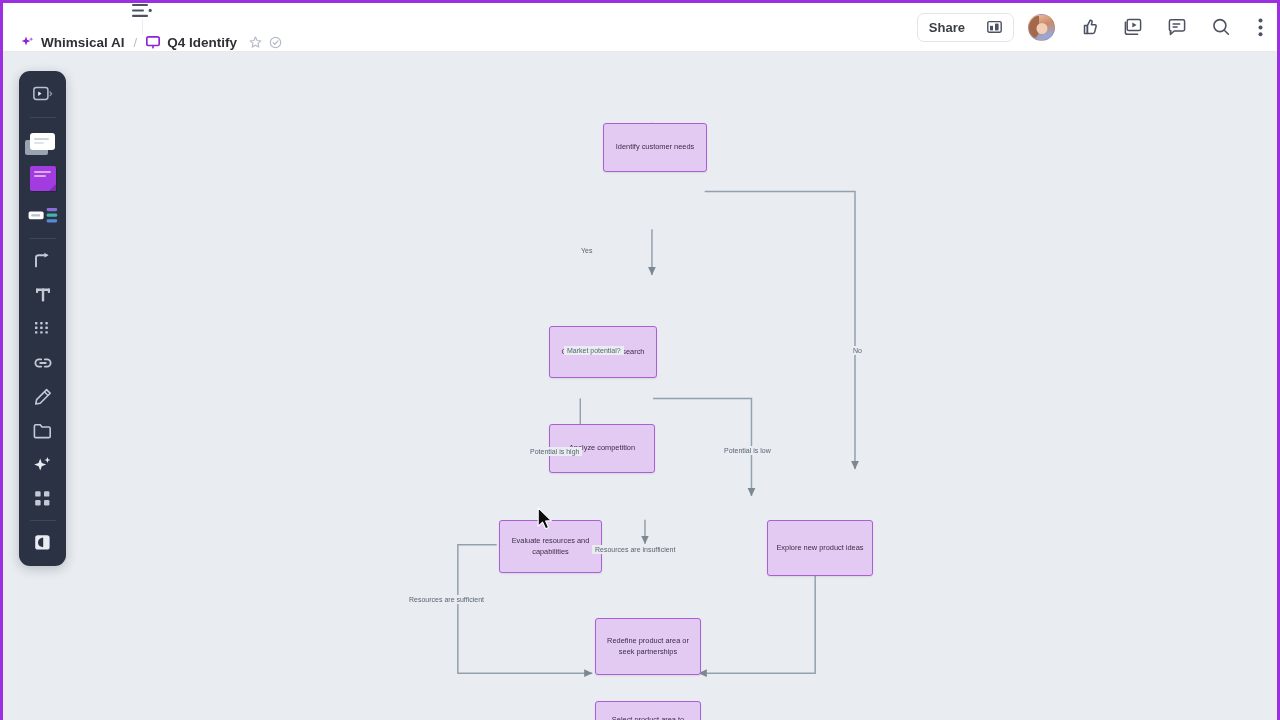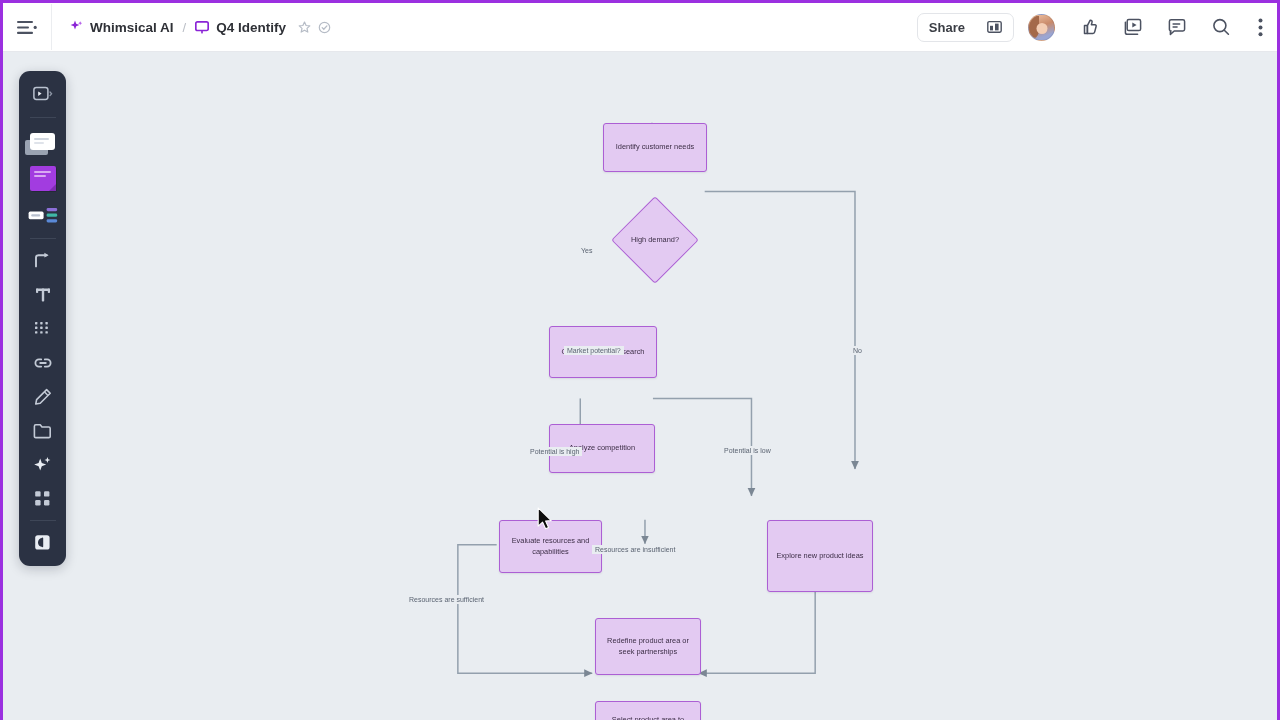--- a/index.html
+++ b/index.html
@@ -17,21 +17,21 @@
   }
 
   
   .topbar {
     position: absolute; top: 0; left: 0; right: 0; height: 49px;
     background: #ffffff;
     display: flex; align-items: center;
     border-bottom: 1px solid #e6e8ec;
     z-index: 20;
   }
-  .tb-left { display: flex; align-items: center; height: 100%; }
+  .tb-left { display: flex; align-items: center; height: 100%; flex-direction: column; }
   .menu-toggle {
     width: 48px; height: 46px; display: flex; align-items: center;
     justify-content: center; cursor: pointer;
   }
   .tb-divider { width: 1px; height: 46px; background: #ebedf0; }
 
   .breadcrumb {
     display: flex; align-items: center; gap: 7px;
     padding-left: 18px; height: 100%;
   }
@@ -292,38 +292,34 @@
         <path d="M816,473 L816,624 L699,624"></path>
       </g>
     </svg>
 
     <div class="flow">
 
       <div class="node" style="left:600px; top:71px; width:104px; height:49px;">
         <span>Identify customer needs</span>
       </div>
 
-      <div class="node diamond" style="left:601px; top:146px; width:102px; height:85px;">
-        <div class="diamond-shape" style="width:62px;height:62px;left:20px;top:11px;"></div>
-        <div class="diamond-label">High demand?</div>
-      </div>
 
       <div class="node" style="left:546px; top:274px; width:108px; height:52px;">
         <span>Conduct market research</span>
       </div>
 
       <div class="node" style="left:546px; top:372px; width:106px; height:49px;">
         <span>Analyze competition</span>
       </div>
 
       <div class="node" style="left:496px; top:468px; width:103px; height:53px;">
         <span>Evaluate resources and capabilities</span>
       </div>
 
-      <div class="node" style="left:764px; top:468px; width:106px; height:72px;">
+      <div class="node" style="left:764px; top:468px; width:106px; height:56px;">
         <span>Explore new product ideas</span>
       </div>
 
       <div class="node" style="left:592px; top:566px; width:106px; height:57px;">
         <span>Redefine product area or seek partnerships</span>
       </div>
 
       <div class="node" style="left:592px; top:649px; width:106px; height:50px;">
         <span>Select product area to focus on</span>
       </div>

